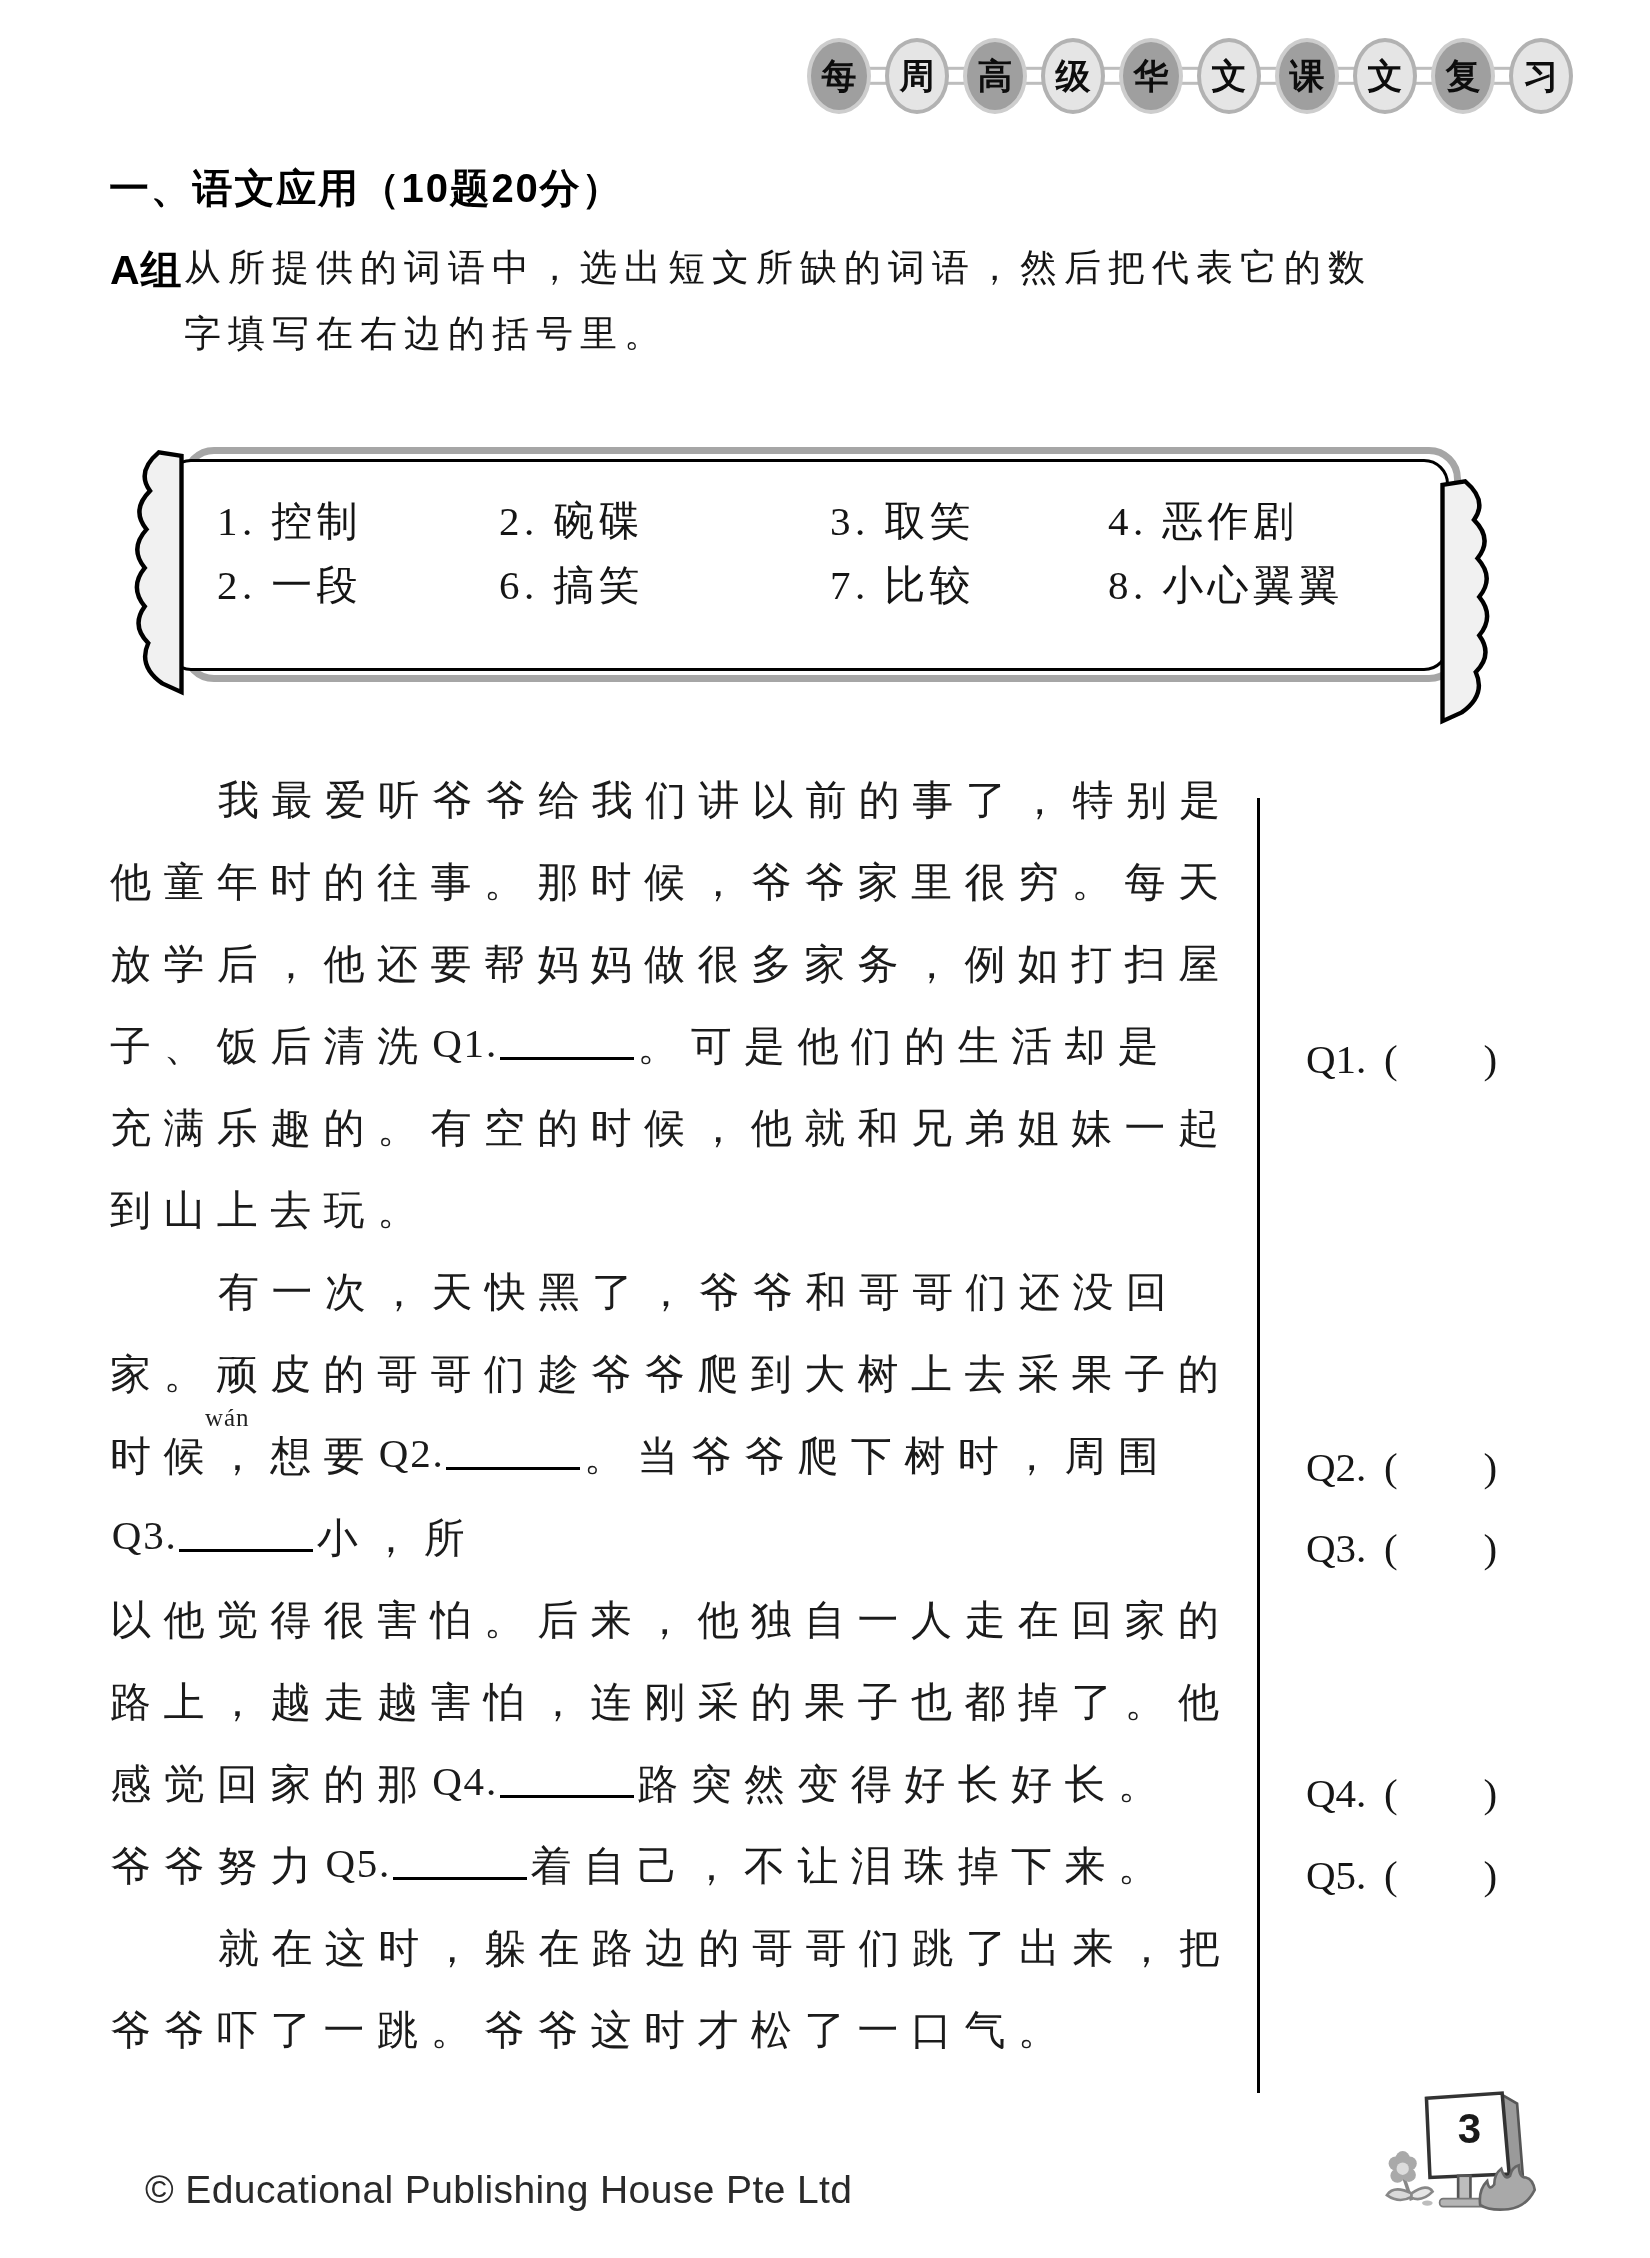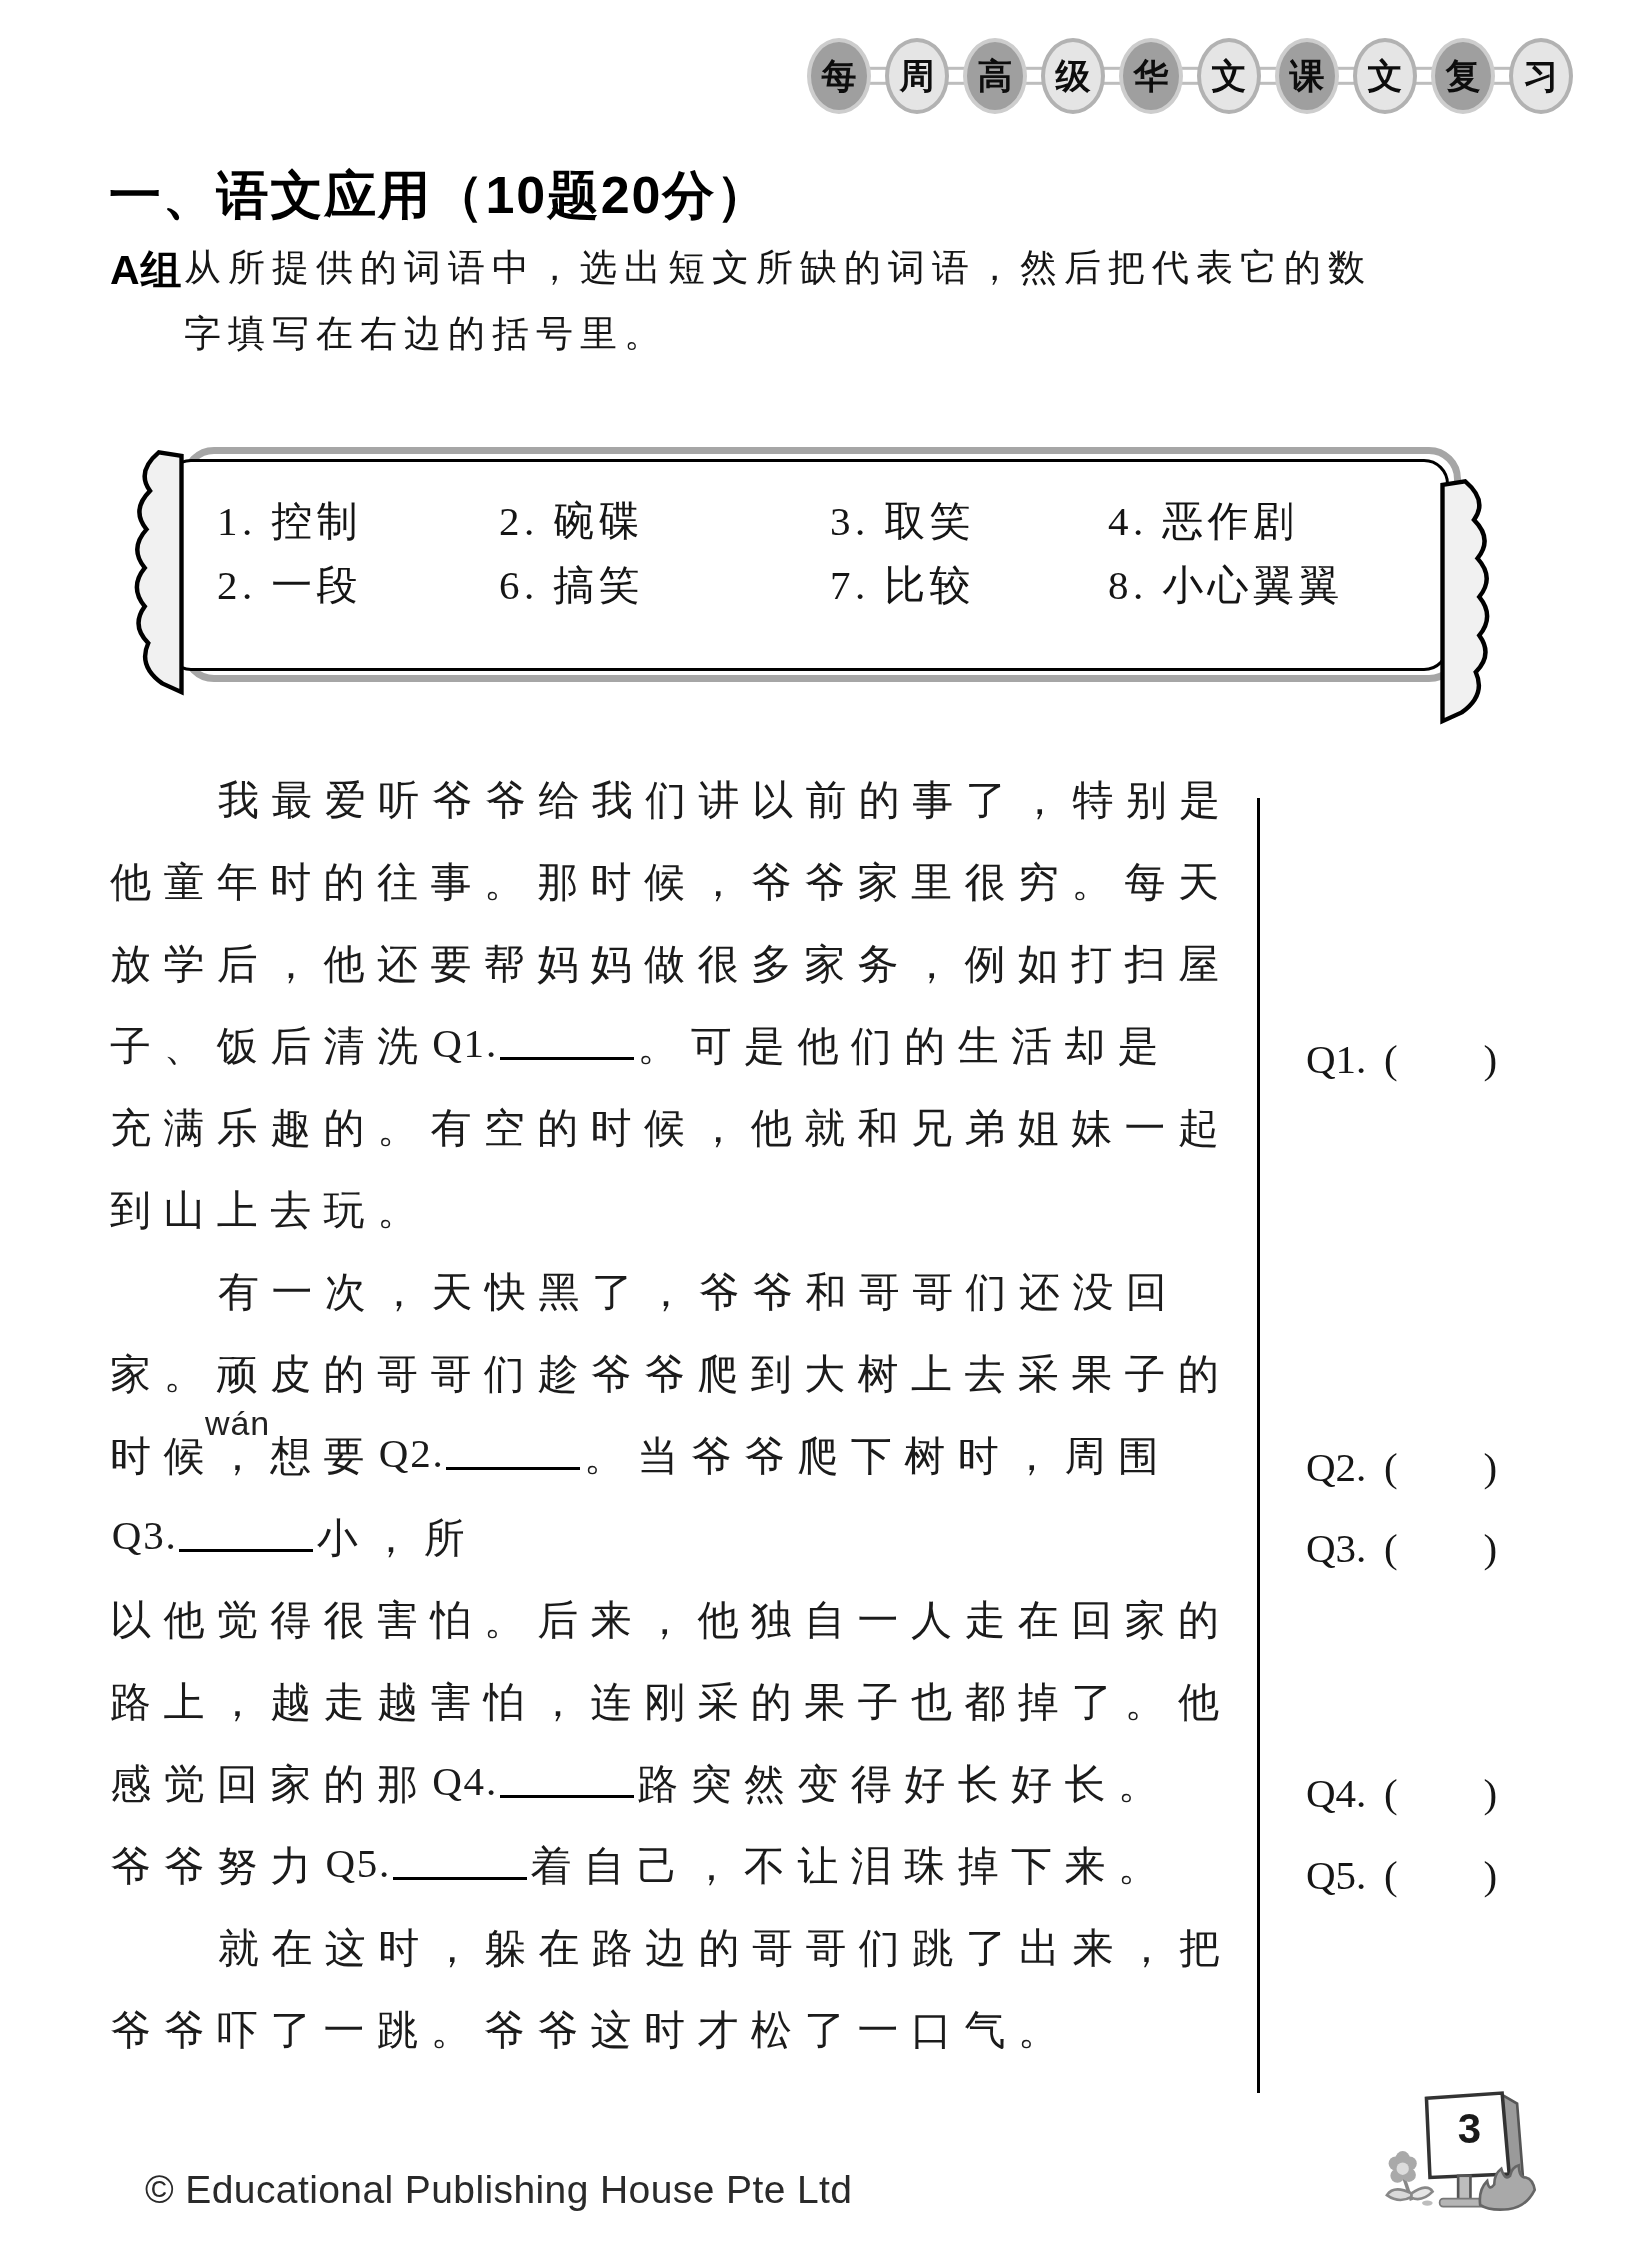--- a/index.html
+++ b/index.html
@@ -12,21 +12,21 @@
   .header-badges{position:absolute;left:807px;top:37px;width:766px;height:78px;}
   .badge-line{position:absolute;left:17.6px;right:17.6px;top:50%;height:12.4px;transform:translateY(-50%);
     border-top:3.5px solid #bdbdbd;border-bottom:3.5px solid #bdbdbd;}
   .badge-row{position:absolute;inset:0;display:flex;justify-content:space-between;align-items:center;}
   .badge{width:64px;height:76px;border-radius:50%;box-sizing:border-box;display:flex;align-items:center;
     justify-content:center;font-size:35px;font-weight:bold;color:#0d0d0d;position:relative;z-index:2;}
   .badge:nth-child(odd){background:#9f9f9f;border:4.4px solid #cdcdcd;}
   .badge:nth-child(even){background:#e5e5e5;border:4.4px solid #b2b2b2;}
 
   
-  .section-title{position:absolute;left:109px;top:161px;font-size:52px;font-weight:900;letter-spacing:1.8px;color:#000;}
+  .section-title{position:absolute;left:109px;top:161px;font-size:40px;font-weight:900;letter-spacing:1.8px;color:#000;}
   .group-label{position:absolute;left:110px;top:243px;font-size:41px;font-weight:900;color:#000;letter-spacing:0.9px;}
   .instr{position:absolute;left:184px;font-size:37px;letter-spacing:7px;color:#161616;white-space:nowrap;}
   .instr.l1{top:243px;}
   .instr.l2{top:309px;}
 
   
   .bank{position:absolute;left:166px;top:459px;width:1283px;height:212px;}
   .bank-shadow{position:absolute;left:16px;top:-12.4px;right:-12.4px;bottom:-10.6px;
     border:7px solid #a6a6a6;border-radius:32px;z-index:0;}
   .bank-box{position:absolute;inset:0;background:#ffffff;border:3.5px solid #000;border-radius:25px;z-index:1;}
@@ -38,22 +38,22 @@
   .bank-curl.right{right:-46px;top:17.6px;}
 
   
   .passage{position:absolute;left:110px;top:773px;width:1134px;z-index:1;}
   .pline{height:82px;display:flex;align-items:flex-start;white-space:nowrap;
     font-family:"Liberation Serif",serif;font-size:41px;letter-spacing:12.4px;color:#1b1b1b;}
   .pline.indent{padding-left:108px;}
   .qlabel{letter-spacing:1.8px;margin-left:1.8px;}
   .blank{display:inline-block;width:134px;height:41px;box-sizing:border-box;
     border-bottom:3.5px solid #000;margin:0 3.5px 0 1.8px;}
-  .pinyin{position:absolute;left:205px;top:1404px;font-size:34px;letter-spacing:0.9px;color:#222;
-    font-family:Liberation Sans, sans-serif;z-index:2;}
+  .pinyin{position:absolute;left:205px;top:1404px;font-size:25px;letter-spacing:0.9px;color:#222;
+    font-family:Liberation Serif, serif;z-index:2;}
 
   
   .divider{position:absolute;left:1257px;top:798px;height:1295px;width:0;border-left:3.5px solid #000;}
   .answers{position:absolute;left:1306px;top:773px;width:335px;}
   .arow{position:absolute;height:82px;display:flex;align-items:center;
     font-family:"Liberation Serif",serif;font-size:41px;color:#161616;white-space:pre;}
   .arow .alabel{margin-right:17.6px;}
   .arow .agap{display:inline-block;width:86px;}
 
   

